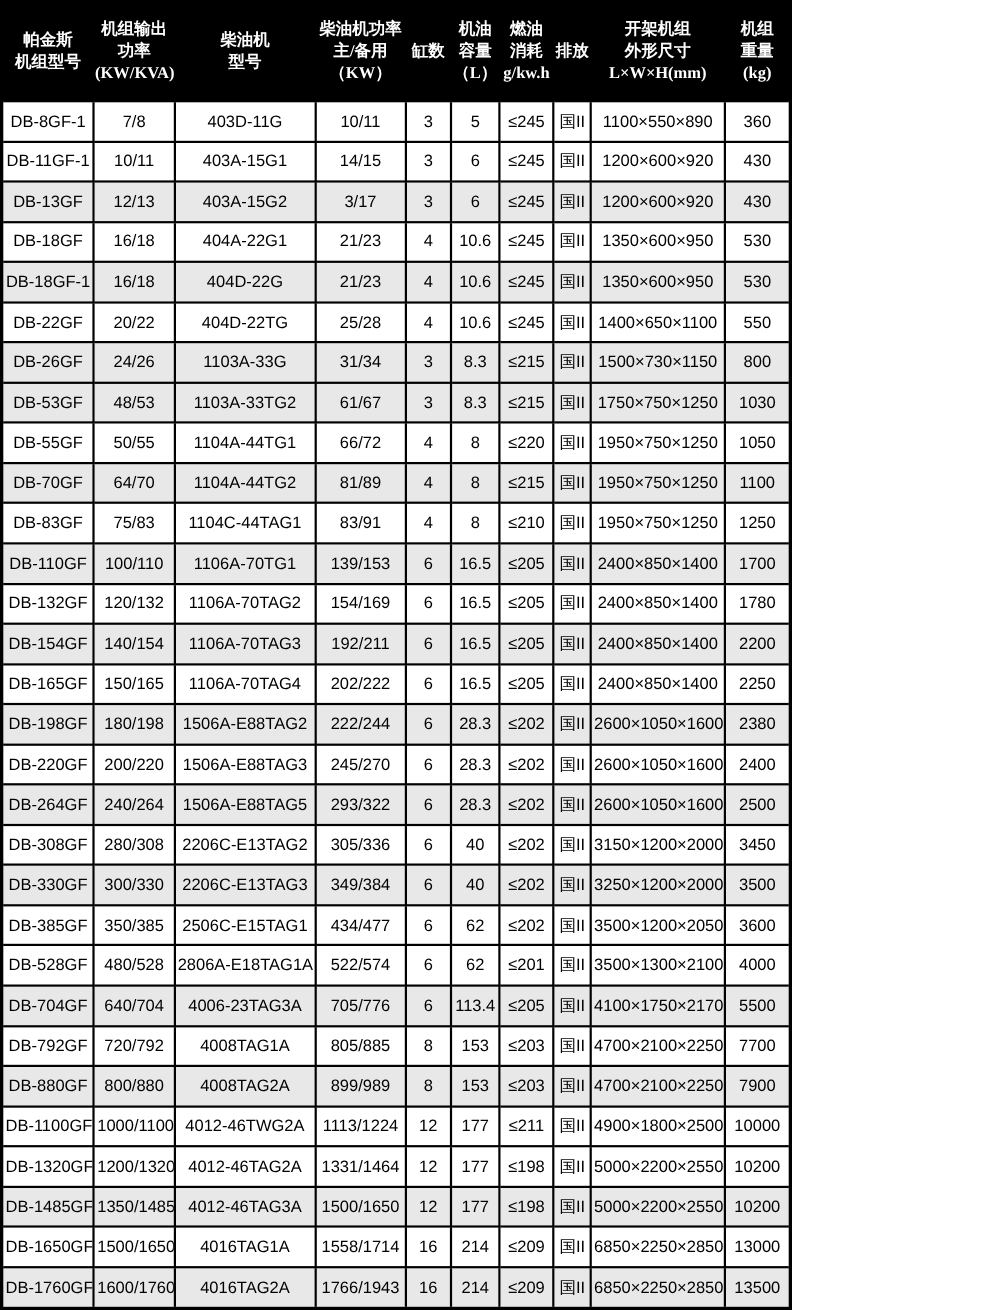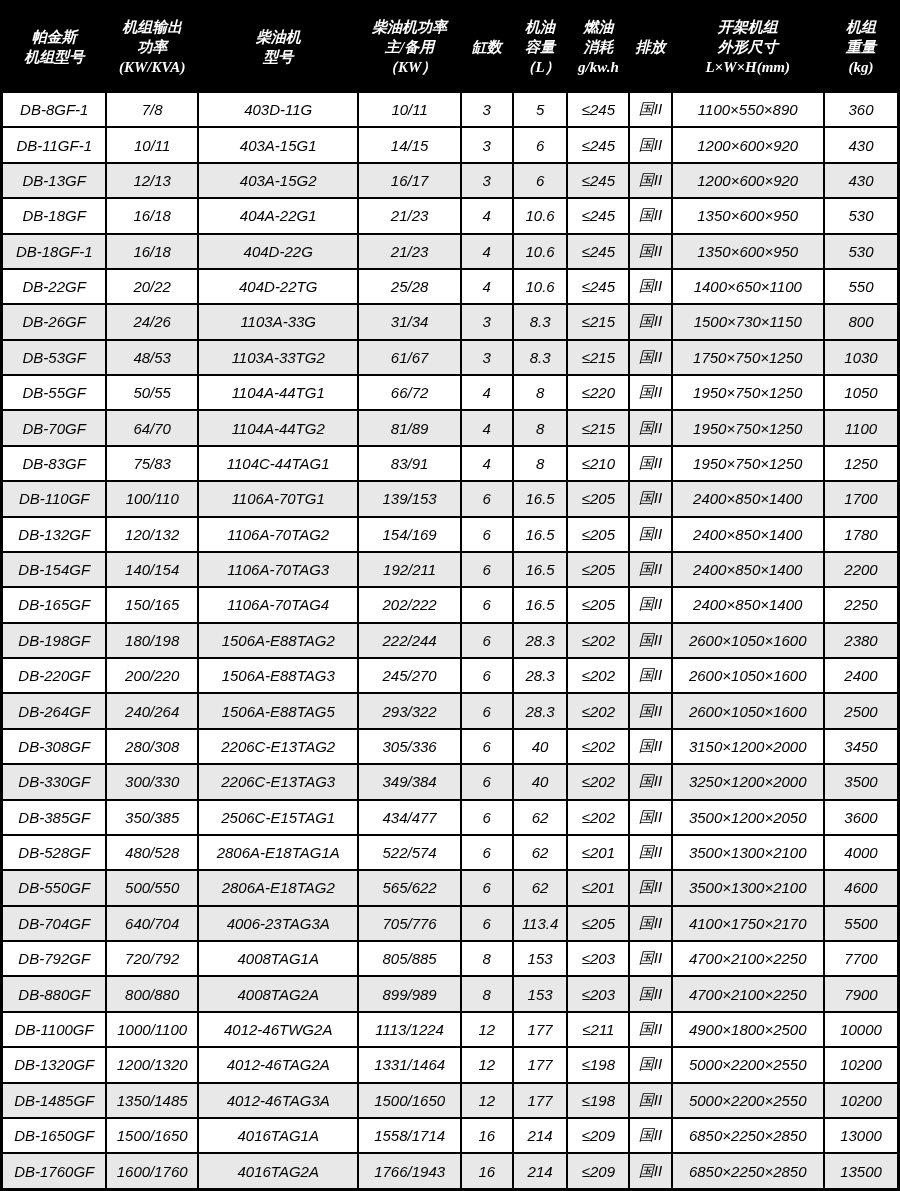--- a/index.html
+++ b/index.html
@@ -7,26 +7,25 @@
     padding: 0;
     background: #ffffff;
   }
   body {
     width: 900px;
     height: 1191px;
     font-family: "Liberation Sans", sans-serif;
     color: #000000;
   }
   table.spec {
-    width: 900px;
+    width: 720px;
     height: 1191px;
     border-collapse: collapse;
     table-layout: fixed;
     border: 3px solid #000000;
-    font-style: italic;
   }
   table.spec th {
     background: #000000;
     color: #ffffff;
     font-family: "Liberation Serif", serif;
     font-weight: bold;
     font-size: 15px;
     line-height: 1.35;
     text-align: center;
     vertical-align: middle;
@@ -116,21 +115,21 @@
         <td>6</td>
         <td>≤245</td>
         <td>国II</td>
         <td>1200×600×920</td>
         <td>430</td>
       </tr>
       <tr class="alt">
         <td>DB-13GF</td>
         <td>12/13</td>
         <td>403A-15G2</td>
-        <td>16/17</td>
+        <td>3/17</td>
         <td>3</td>
         <td>6</td>
         <td>≤245</td>
         <td>国II</td>
         <td>1200×600×920</td>
         <td>430</td>
       </tr>
       <tr>
         <td>DB-18GF</td>
         <td>16/18</td>
@@ -353,32 +352,20 @@
         <td>2806A-E18TAG1A</td>
         <td>522/574</td>
         <td>6</td>
         <td>62</td>
         <td>≤201</td>
         <td>国II</td>
         <td>3500×1300×2100</td>
         <td>4000</td>
       </tr>
       <tr class="alt">
-        <td>DB-550GF</td>
-        <td>500/550</td>
-        <td>2806A-E18TAG2</td>
-        <td>565/622</td>
-        <td>6</td>
-        <td>62</td>
-        <td>≤201</td>
-        <td>国II</td>
-        <td>3500×1300×2100</td>
-        <td>4600</td>
-      </tr>
-      <tr class="alt">
         <td>DB-704GF</td>
         <td>640/704</td>
         <td>4006-23TAG3A</td>
         <td>705/776</td>
         <td>6</td>
         <td>113.4</td>
         <td>≤205</td>
         <td>国II</td>
         <td>4100×1750×2170</td>
         <td>5500</td>

